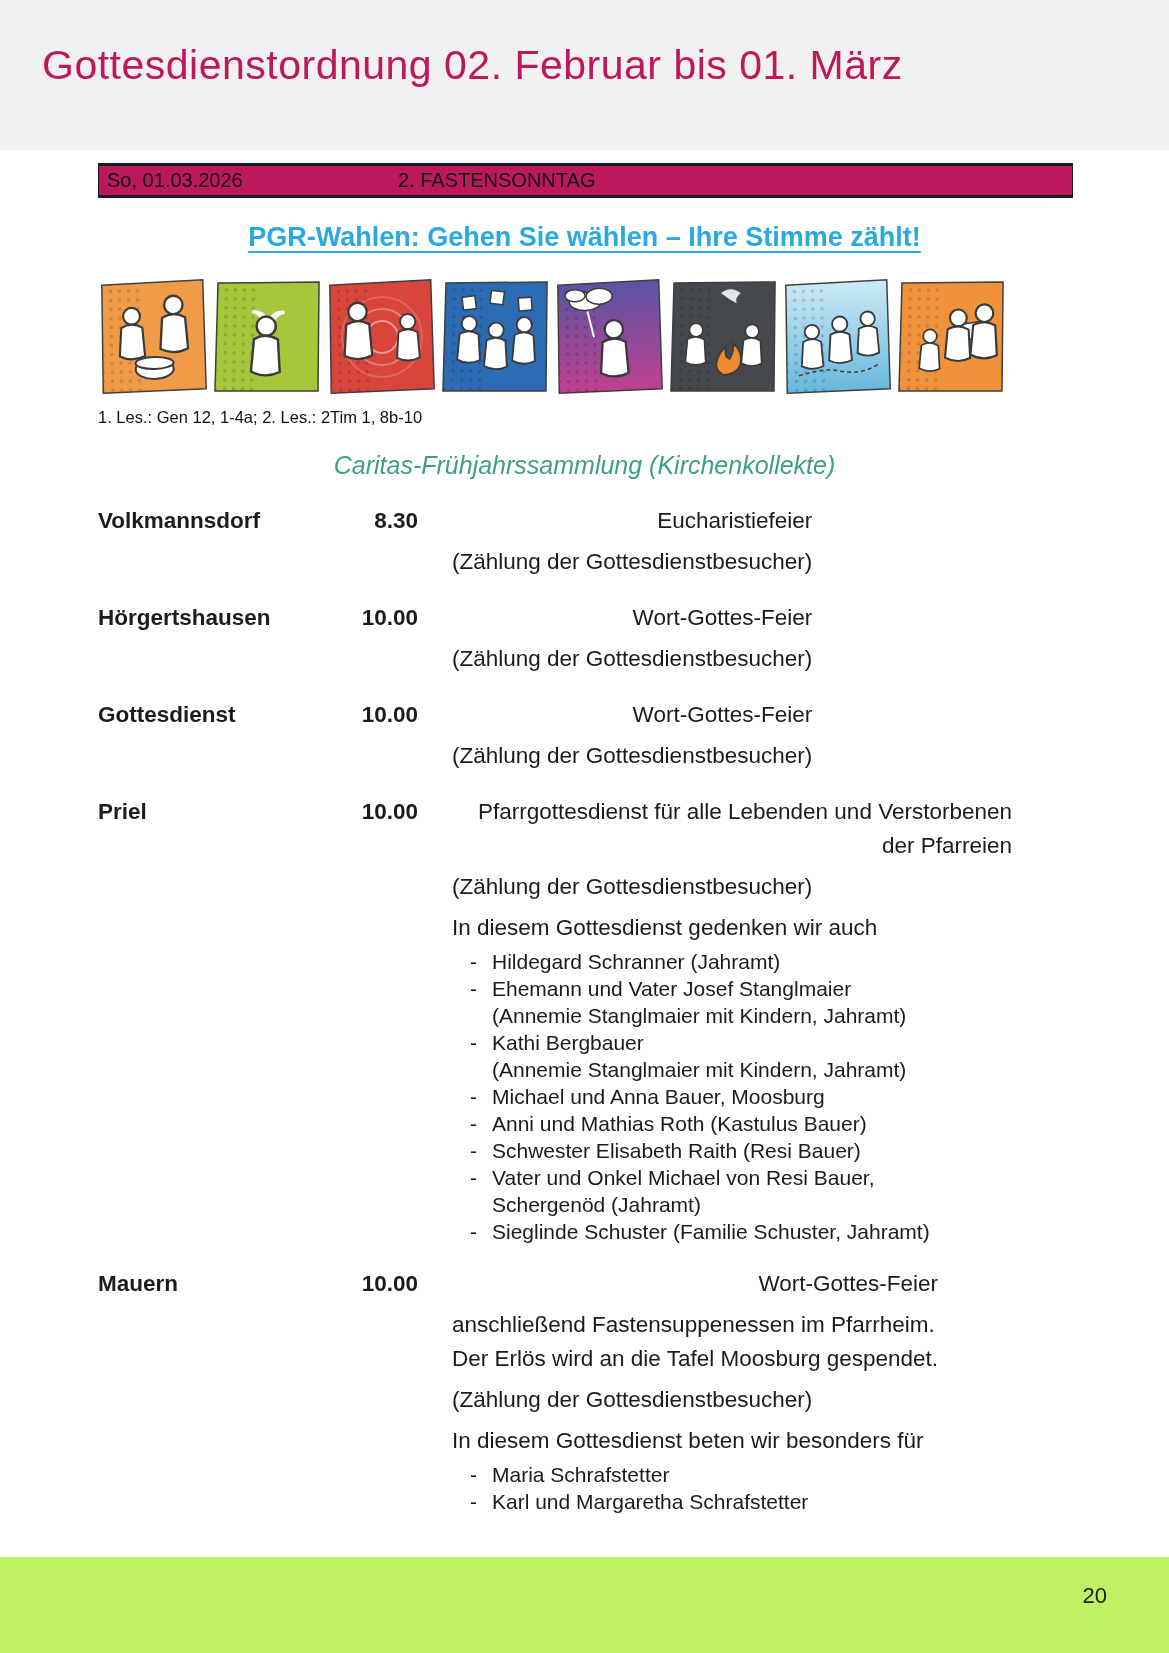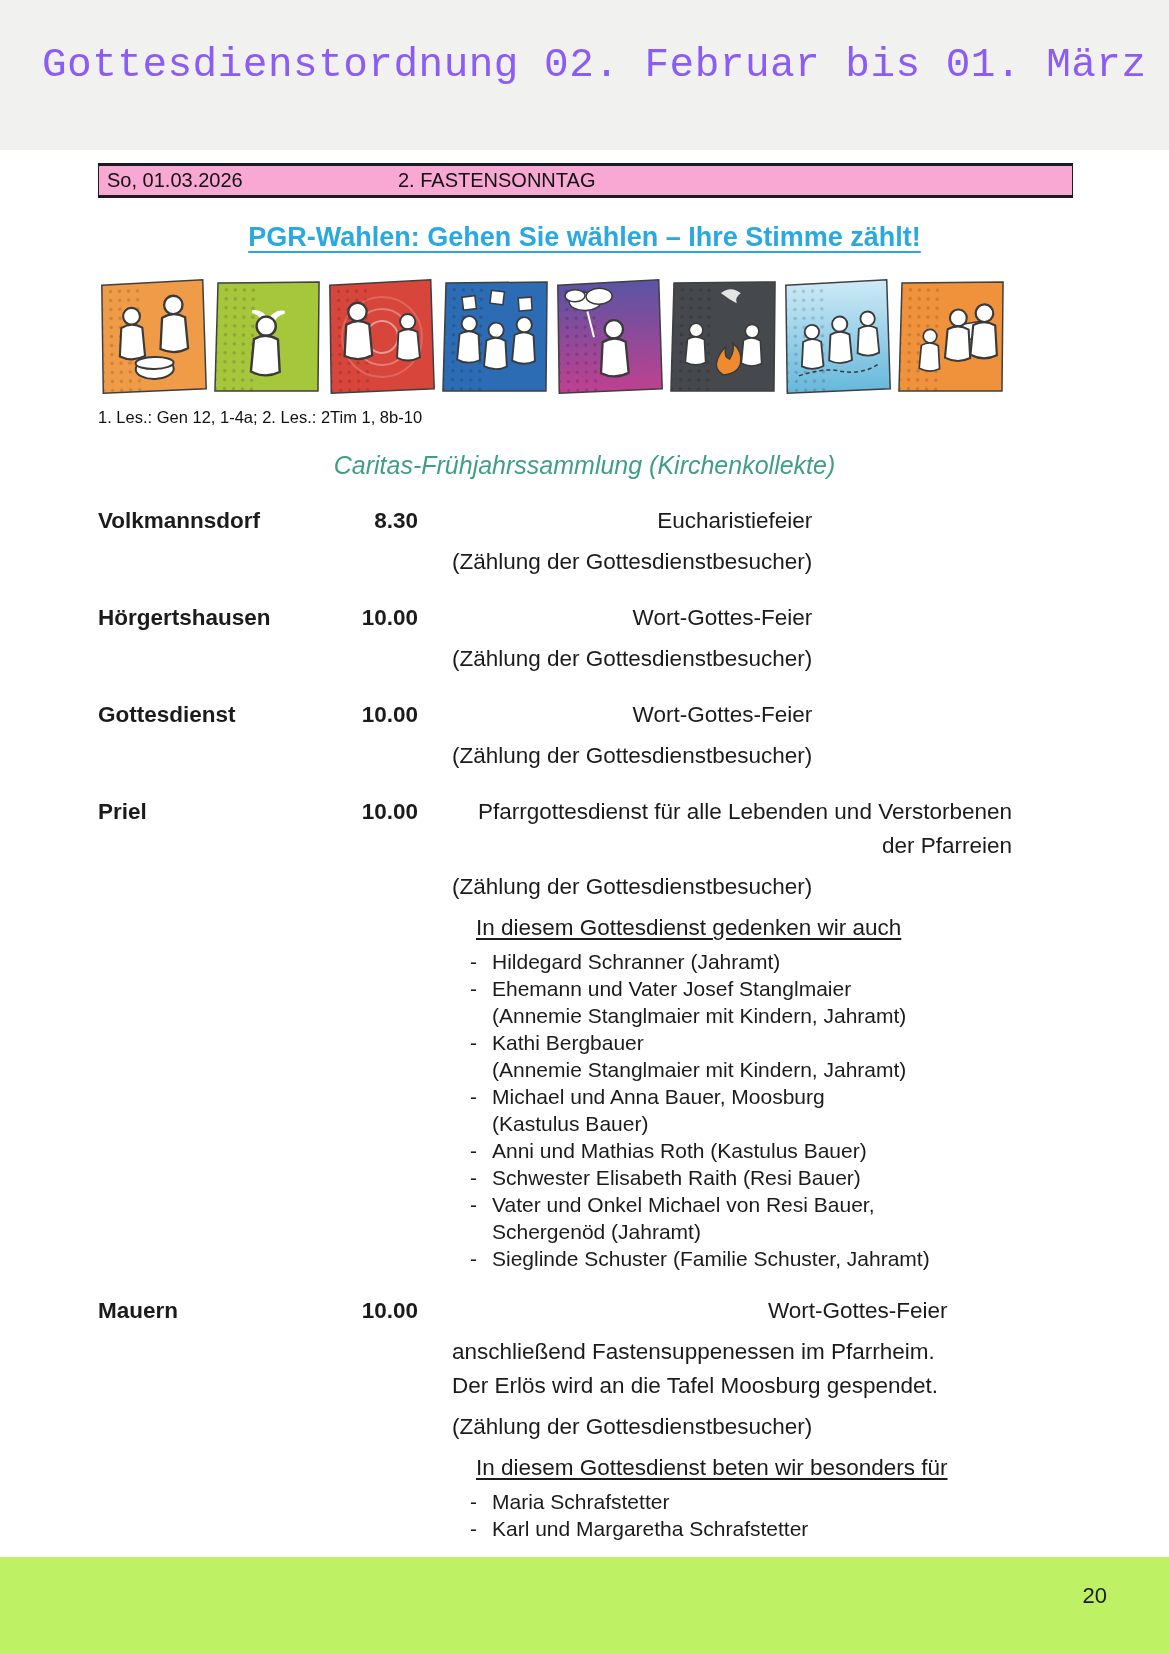--- a/index.html
+++ b/index.html
@@ -7,31 +7,30 @@
     width:1169px;height:1653px;background:#ffffff;
     font-family:"Liberation Sans", sans-serif;color:#1b1b1b;
     -webkit-font-smoothing:antialiased;
   }
   .page{position:relative;width:1169px;height:1653px;overflow:hidden;background:#fff;}
 
   
   .top-band{height:150px;background:#f1f1ef;}
   .top-band h1{
     margin:0;padding:42px 0 0 42px;
-    font-size:41px;font-weight:normal;color:#8b5cf6;letter-spacing:.5px;
+    font-size:41px;font-weight:normal;color:#be185d;letter-spacing:.5px;
     white-space:nowrap;
-    font-family:Liberation Mono, monospace;
   }
 
   .content{padding:0 0 0 98px;}
 
   
   .date-bar{
     margin-top:13px;width:957px;
-    background:#f9a8d4;
+    background:#be185d;
     border-top:3px solid #1c1c1c;border-bottom:3px solid #1c1c1c;
     border-left:1px solid #1c1c1c;border-right:1px solid #1c1c1c;
     padding:3px 8px;display:flex;align-items:center;
     font-size:20px;color:#111;
   }
   .date-bar .date{display:inline-block;width:291px;}
 
   
   .headline{
     margin-top:24px;width:973px;text-align:center;
@@ -56,21 +55,21 @@
   
   .schedule{margin-top:24px;}
   .row{display:flex;align-items:flex-start;margin-bottom:22px;font-size:22.5px;line-height:34px;}
   .loc{width:212px;font-weight:bold;flex:0 0 auto;}
   .time{width:108px;text-align:right;font-weight:bold;flex:0 0 auto;}
   .body-col{margin-left:34px;max-width:560px;}
   .svc-title{font-weight:normal;text-align:right;}
   .desc-line{margin-top:7px;}
   .desc-line + .desc-line{margin-top:0;}
   .note{margin-top:7px;}
-  .int-heading{margin-top:7px;text-decoration:underline;text-underline-offset:3px;margin-left:24px;}
+  .int-heading{margin-top:7px;text-underline-offset:3px;}
   .int-list{margin:3px 0 0;padding:0;list-style:none;font-size:21px;line-height:27px;}
   .int-item{display:flex;padding-left:18px;}
   .int-item .dash{width:22px;flex:0 0 auto;}
   .int-item .lines{flex:1;}
 
   
   .footer-band{
     position:absolute;left:0;bottom:0;width:100%;height:96px;background:#bef264;
   }
   .footer-band .pgnum{
@@ -339,21 +338,20 @@
                 <span class="dash">-</span>
                 <span class="lines">
                   <div>Kathi Bergbauer</div>
                   <div>(Annemie Stanglmaier mit Kindern, Jahramt)</div>
                 </span>
               </li>
               <li class="int-item">
                 <span class="dash">-</span>
                 <span class="lines">
                   <div>Michael und Anna Bauer, Moosburg</div>
-                  <div>(Kastulus Bauer)</div>
                 </span>
               </li>
               <li class="int-item">
                 <span class="dash">-</span>
                 <span class="lines">
                   <div>Anni und Mathias Roth (Kastulus Bauer)</div>
                 </span>
               </li>
               <li class="int-item">
                 <span class="dash">-</span>

